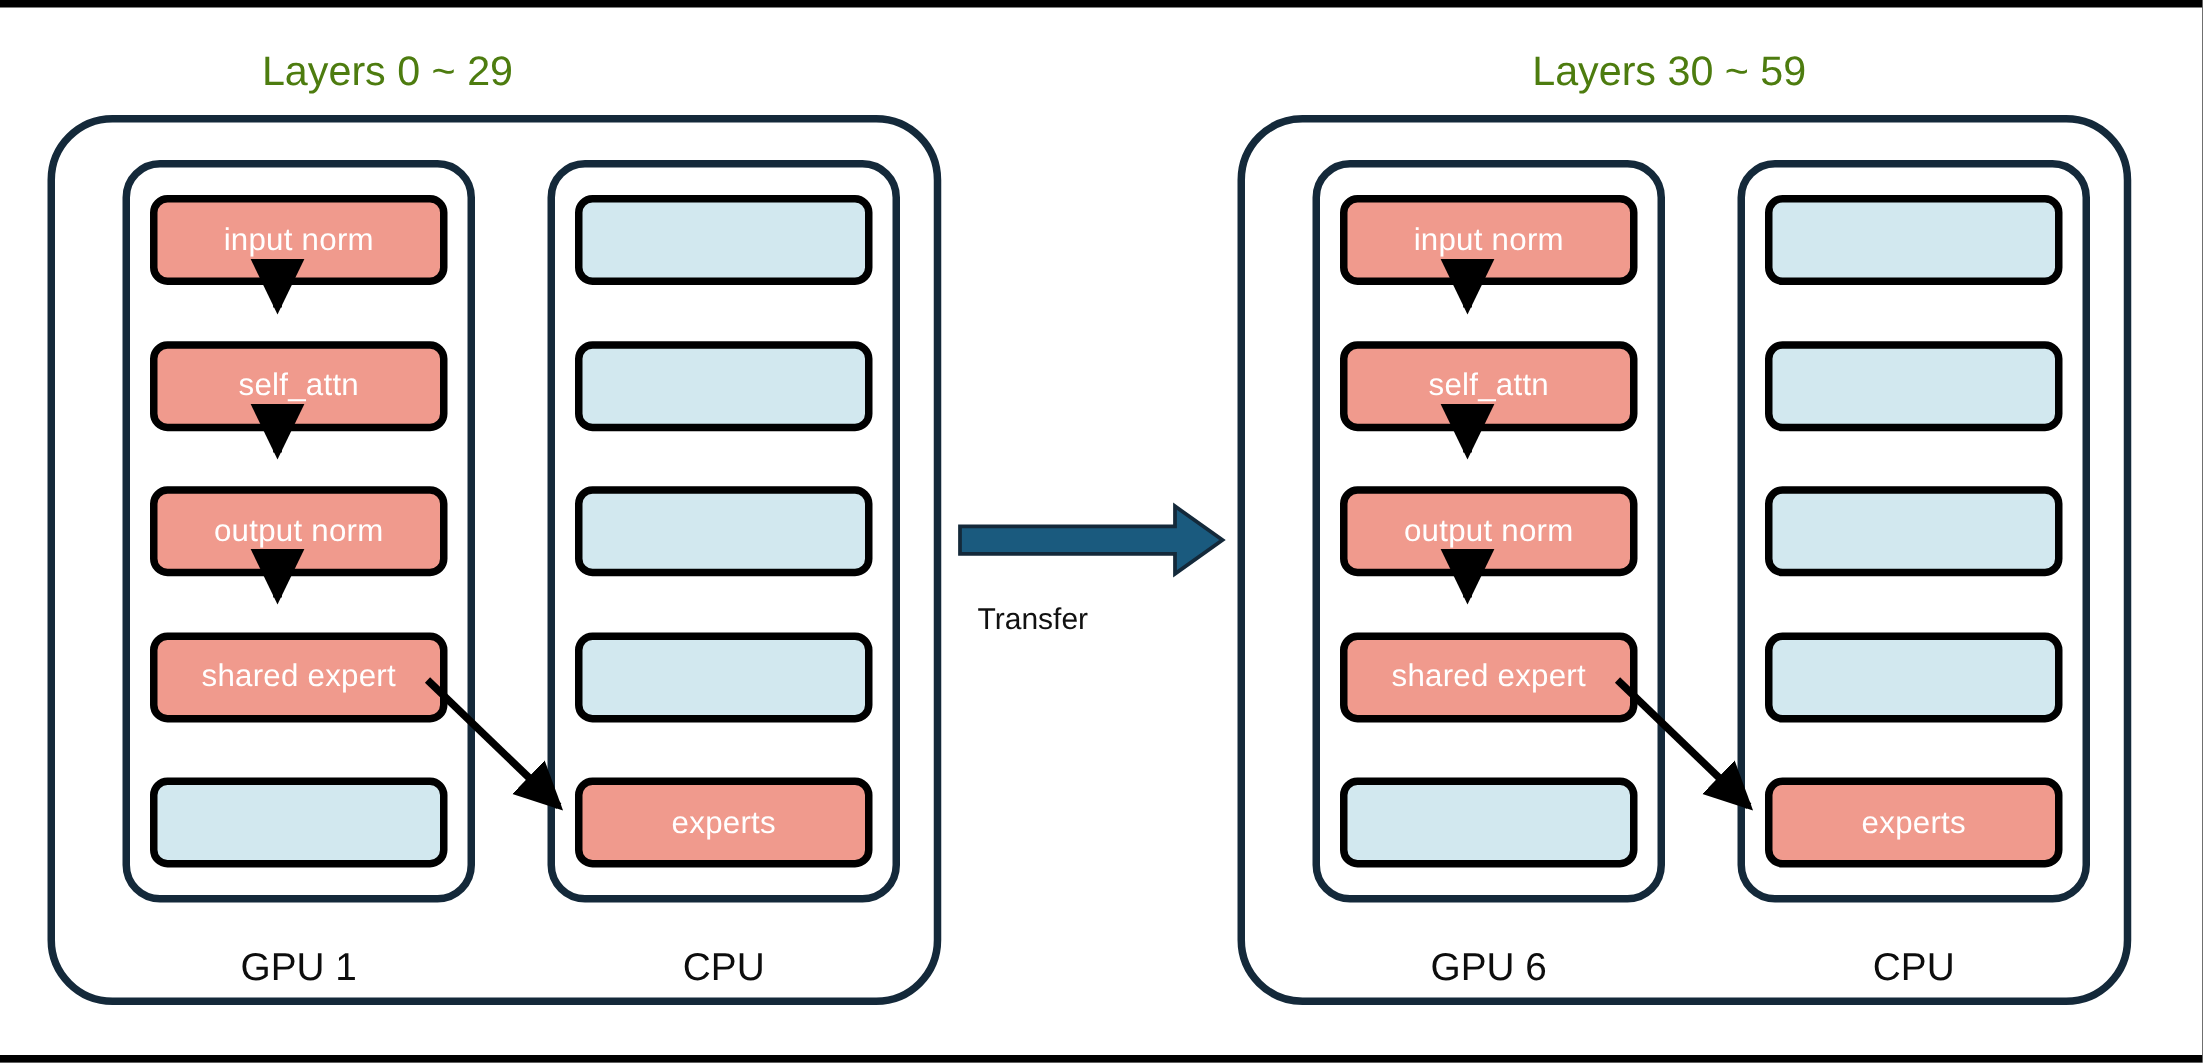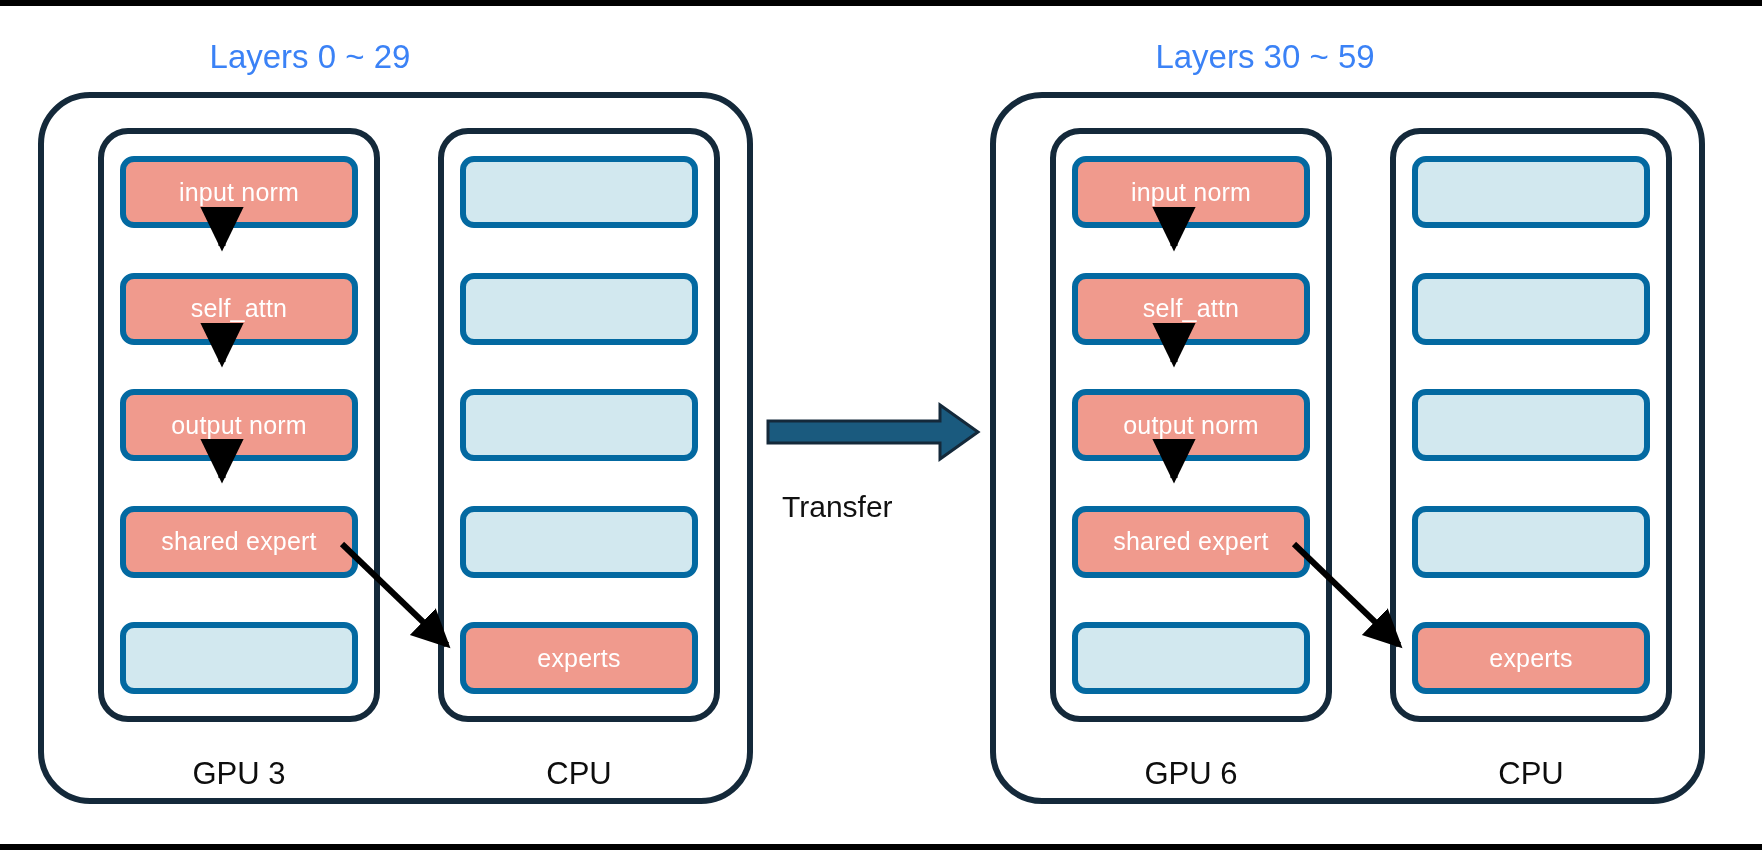--- a/index.html
+++ b/index.html
@@ -25,21 +25,21 @@
     background: #000000;
     z-index: 50;
   }
   .letterbox.top { top: 0; }
   .letterbox.bottom { bottom: 0; }
 
   
   .panel-title {
     position: absolute;
     font-size: 33px;
-    color: #3b82f6;
+    color: #4d7c0f;
     font-family: "Liberation Sans", sans-serif;
     white-space: nowrap;
     text-align: center;
   }
 
   
   .device {
     position: absolute;
     border: 6px solid #14293a;
     border-radius: 52px;
@@ -58,21 +58,21 @@
     flex-direction: column;
     align-items: center;
     justify-content: space-between;
     padding: 22px 0;
   }
 
   
   .block {
     width: 238px;
     height: 72px;
-    border: 6px solid #0369a1;
+    border: 6px solid #000000;
     border-radius: 14px;
     box-sizing: border-box;
     display: flex;
     align-items: center;
     justify-content: center;
     font-size: 25px;
     color: #ffffff;
     white-space: nowrap;
     letter-spacing: 0.2px;
   }
@@ -84,21 +84,21 @@
     position: absolute;
     font-size: 31px;
     color: #0d0d0d;
     white-space: nowrap;
     text-align: center;
   }
 
   
   .transfer-label {
     position: absolute;
-    font-size: 30px;
+    font-size: 24px;
     color: #111111;
     line-height: 1.28;
     white-space: pre-line;
   }
 
   svg.overlay {
     position: absolute;
     left: 0;
     top: 0;
     width: 1762px;
@@ -128,28 +128,28 @@
   </div>
 
   <div class="column" style="left:438px; top:128px; width:282px; height:594px;">
     <div class="block blue"></div>
     <div class="block blue"></div>
     <div class="block blue"></div>
     <div class="block blue"></div>
     <div class="block red">experts</div>
   </div>
 
-  <div class="hw-label" style="left:98px; top:756px; width:282px;">GPU 3</div>
+  <div class="hw-label" style="left:98px; top:756px; width:282px;">GPU 1</div>
   <div class="hw-label" style="left:438px; top:756px; width:282px;">CPU</div>
 
   <div class="transfer-label" style="left:782px; top:450px; width:190px;">
     <div>Transfer</div>
   </div>
 
-  <div class="panel-title" style="left:1085px; top:38px; width:360px;">Layers 30 ~ 59</div>
+  <div class="panel-title" style="left:1085px; top:38px; width:360px;text-align:right;">Layers 30 ~ 59</div>
 
   <div class="device" style="left:990px; top:92px; width:715px; height:712px;"></div>
 
   <div class="column" style="left:1050px; top:128px; width:282px; height:594px;">
     <div class="block red">input norm</div>
     <div class="block red">self_attn</div>
     <div class="block red">output norm</div>
     <div class="block red">shared expert</div>
     <div class="block blue"></div>
   </div>

